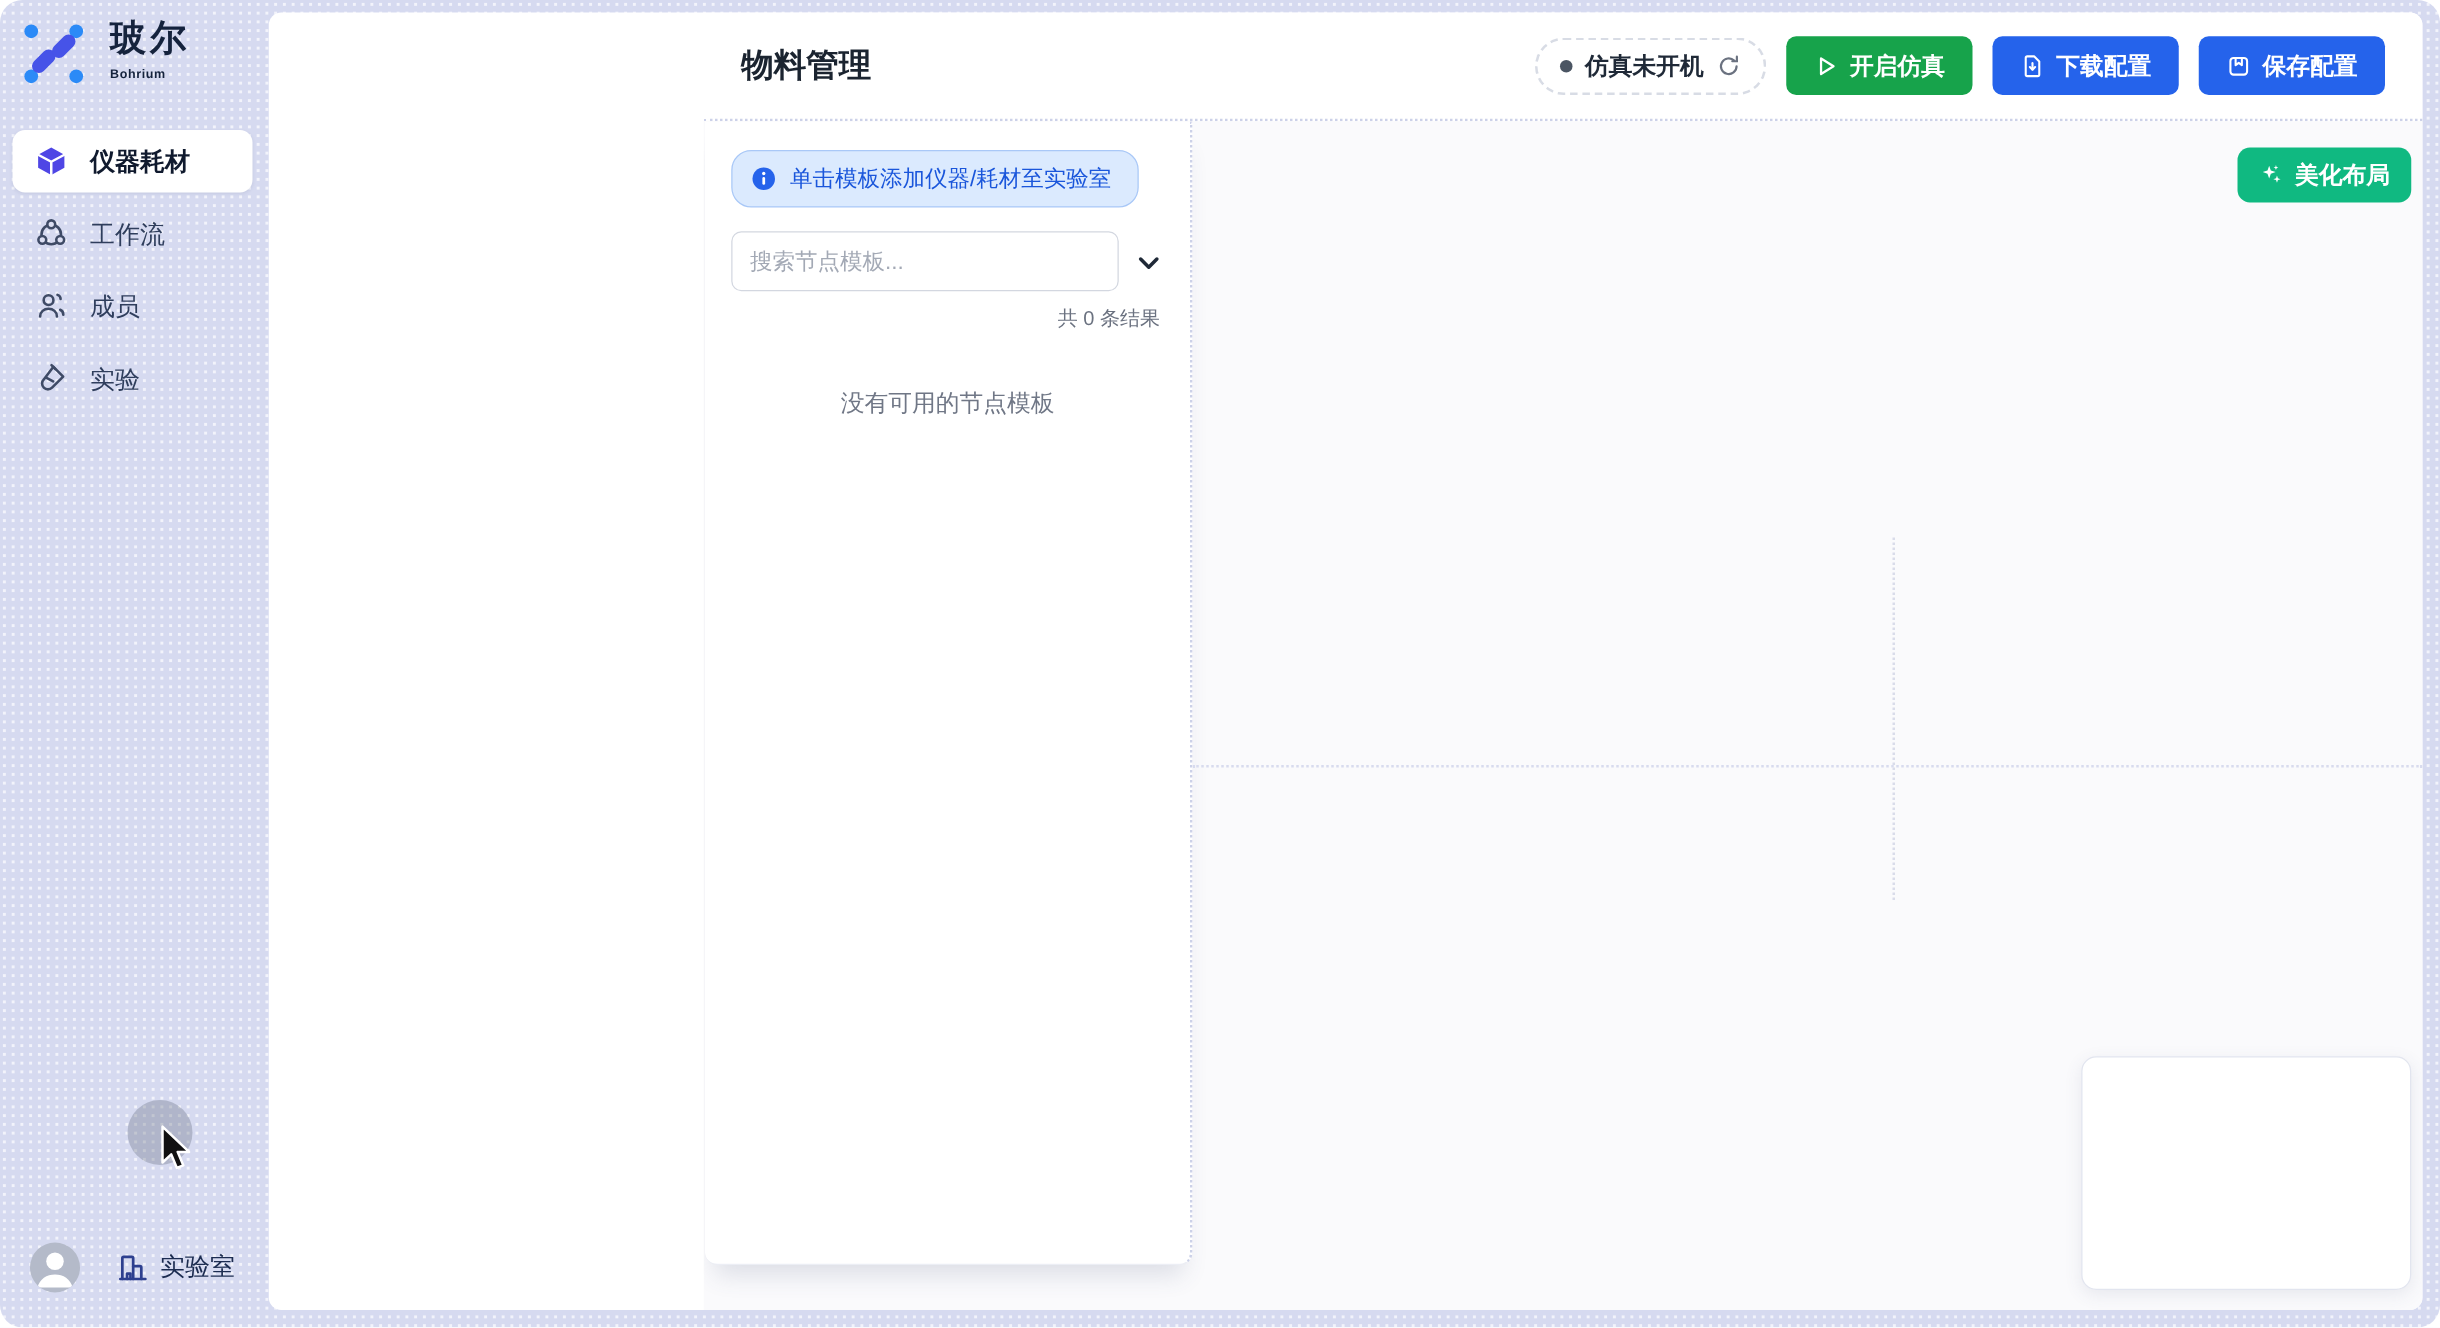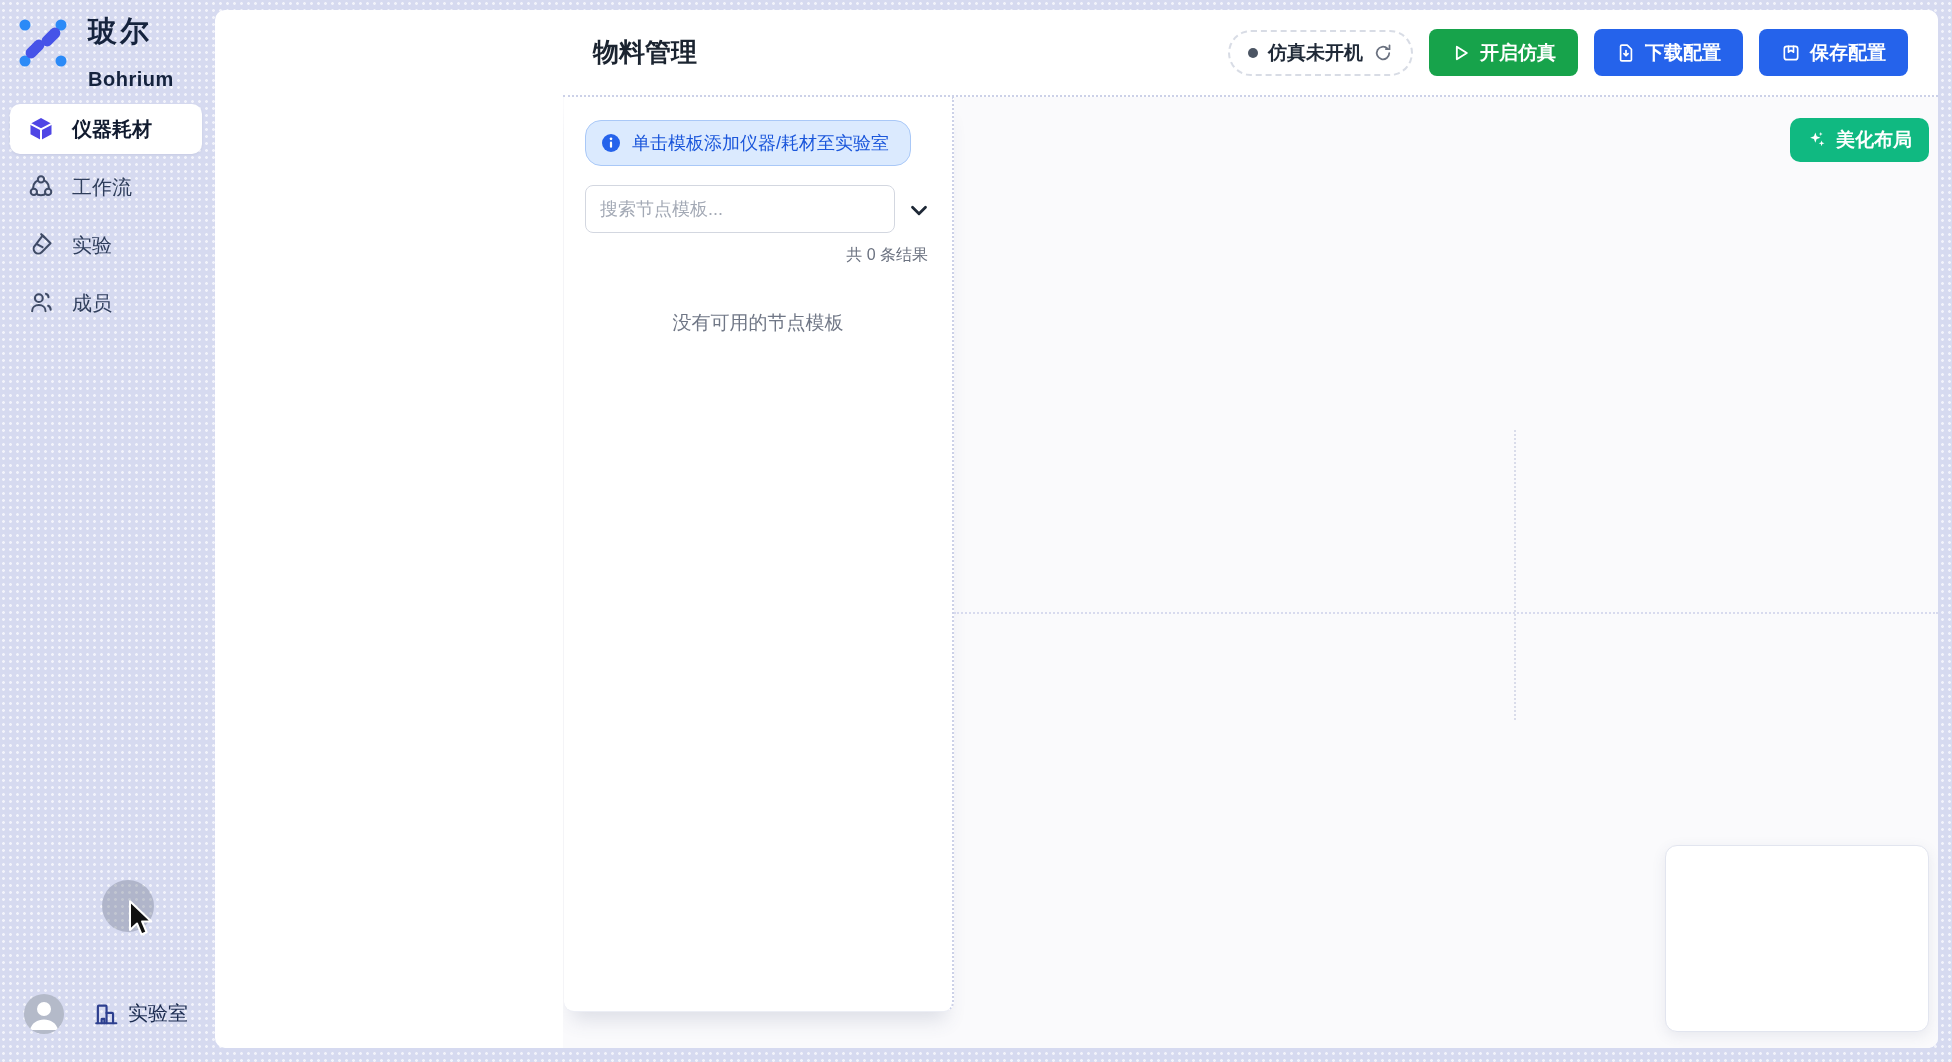--- a/index.html
+++ b/index.html
@@ -7,26 +7,27 @@
   body {
     font-family:"Liberation Sans","DejaVu Sans",sans-serif;
     color:#1f2937;
     overflow:hidden;
   }
   .page {
     position:relative; width:1952px; height:1062px;
     background-color:#d6daf0;
     background-image:radial-gradient(circle,#f2f3fb 1.3px,rgba(255,255,255,0) 1.5px);
     background-size:7px 7px;
+    border-radius:18px;
   }
   
   .sidebar { position:absolute; left:0; top:0; width:215px; height:1062px; }
   .brand { position:absolute; left:16px; top:16px; display:flex; gap:18px; align-items:flex-start; cursor:pointer; }
   .brand-text .cn { font-size:29px; font-weight:700; color:#15233d; letter-spacing:3px; line-height:1.1; }
-  .brand-text .en { font-size:20px; font-weight:700; color:#15233d; margin-top:20px; letter-spacing:.5px; }
+  .brand-text .en { font-size:10px; font-weight:700; color:#15233d; margin-top:6px; letter-spacing:.5px; }
   .nav { position:absolute; left:10px; top:104px; width:192px; display:flex; flex-direction:column; gap:8px; }
   .nav-item {
     height:50px; display:flex; align-items:center; gap:18px; padding-left:18px;
     border-radius:10px; font-size:20px; color:#2f3e5c; cursor:pointer;
   }
   .nav-item.active { background:#ffffff; color:#101a2e; font-weight:700; box-shadow:0 1px 3px rgba(25,35,80,.08); }
   .nav-item .ic { width:26px; height:26px; display:flex; align-items:center; justify-content:center; }
   .side-footer { position:absolute; left:0; bottom:26px; width:215px; height:44px; }
   .avatar { position:absolute; left:24px; top:2px; width:40px; height:40px; border-radius:50%; background:#b4bac9; overflow:hidden; cursor:pointer; }
   .lab-switch { position:absolute; left:93px; top:8px; display:flex; align-items:center; gap:9px; cursor:pointer; color:#1c2c50; font-size:20px; }
@@ -140,38 +141,38 @@
             <circle cx="12" cy="12.5" r="7.2"></circle>
             <circle cx="12" cy="5" r="2.9" fill="#dcdff2"></circle>
             <circle cx="5.4" cy="16.5" r="2.9" fill="#dcdff2"></circle>
             <circle cx="18.6" cy="16.5" r="2.9" fill="#dcdff2"></circle>
           </svg>
         </span>
         <span>工作流</span>
       </div>
       <div class="nav-item">
         <span class="ic">
-          <svg width="26" height="26" viewBox="0 0 24 24" fill="none" stroke="#3f4b66" stroke-width="1.9" stroke-linecap="round" stroke-linejoin="round">
-            <path d="M13.6 3.2 L20.8 10.4 L12.6 18.6 a4.3 4.3 0 0 1 -6.1 -6.1 Z"></path>
-            <path d="M12.2 2 L15 4.8"></path>
-            <path d="M8.2 11.2 L13.4 14"></path>
-          </svg>
-        </span>
-        <span>实验</span>
-      </div>
-      <div class="nav-item">
-        <span class="ic">
           <svg width="26" height="26" viewBox="0 0 24 24" fill="none" stroke="#3f4b66" stroke-width="1.9" stroke-linecap="round">
             <circle cx="10" cy="7.5" r="3.6"></circle>
             <path d="M3.8 19.5c0-3.4 2.8-5.6 6.2-5.6s6.2 2.2 6.2 5.6"></path>
             <path d="M16.6 3.6c1.4.4 2.3 1.6 2.3 3"></path>
             <path d="M18.6 14.6c1.4.6 2.3 1.9 2.3 3.6"></path>
           </svg>
         </span>
         <span>成员</span>
+      </div>
+      <div class="nav-item">
+        <span class="ic">
+          <svg width="26" height="26" viewBox="0 0 24 24" fill="none" stroke="#3f4b66" stroke-width="1.9" stroke-linecap="round" stroke-linejoin="round">
+            <path d="M13.6 3.2 L20.8 10.4 L12.6 18.6 a4.3 4.3 0 0 1 -6.1 -6.1 Z"></path>
+            <path d="M12.2 2 L15 4.8"></path>
+            <path d="M8.2 11.2 L13.4 14"></path>
+          </svg>
+        </span>
+        <span>实验</span>
       </div>
     </div>
 
     <div class="side-footer">
       <div class="avatar">
         <svg width="40" height="40" viewBox="0 0 40 40">
           <circle cx="20" cy="15" r="7" fill="#ffffff"></circle>
           <path d="M6 36c1.5-7 7.5-10.5 14-10.5S32.5 29 34 36Z" fill="#ffffff"></path>
         </svg>
       </div>

